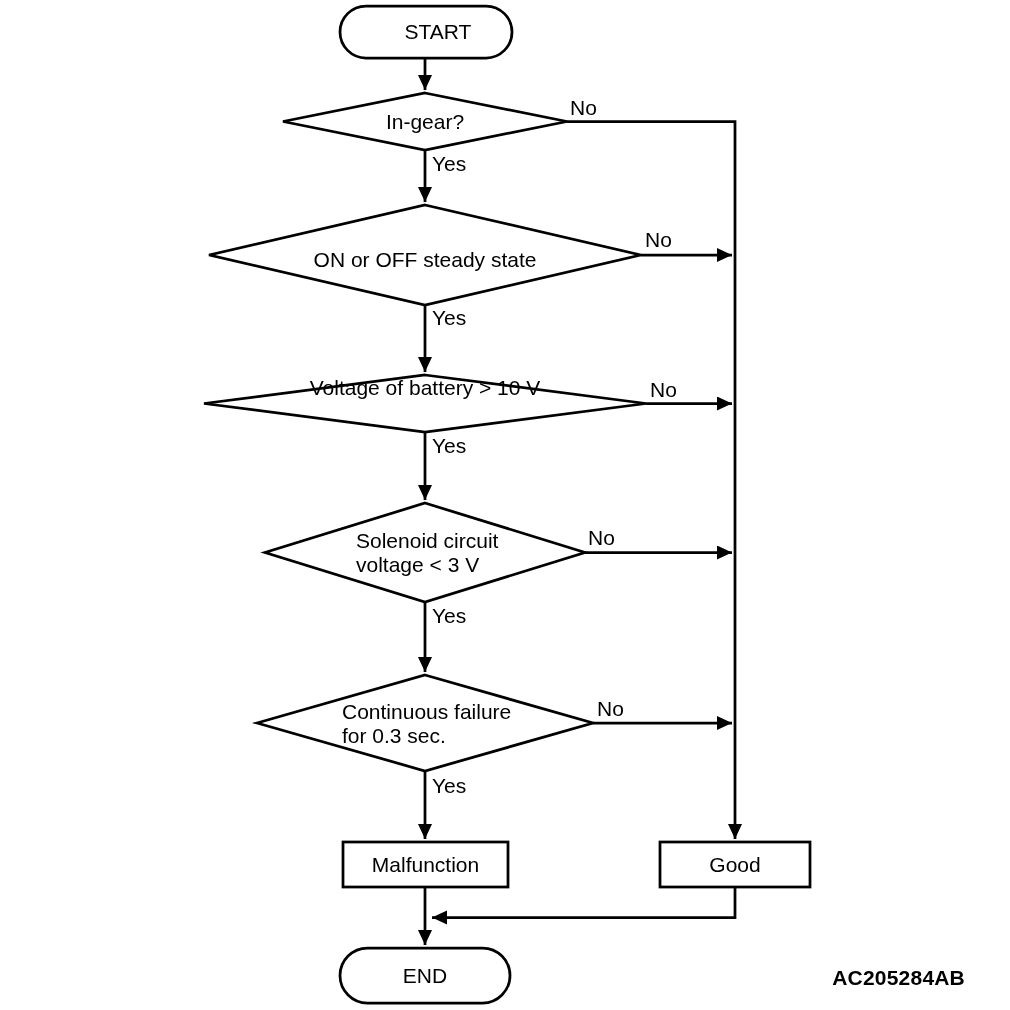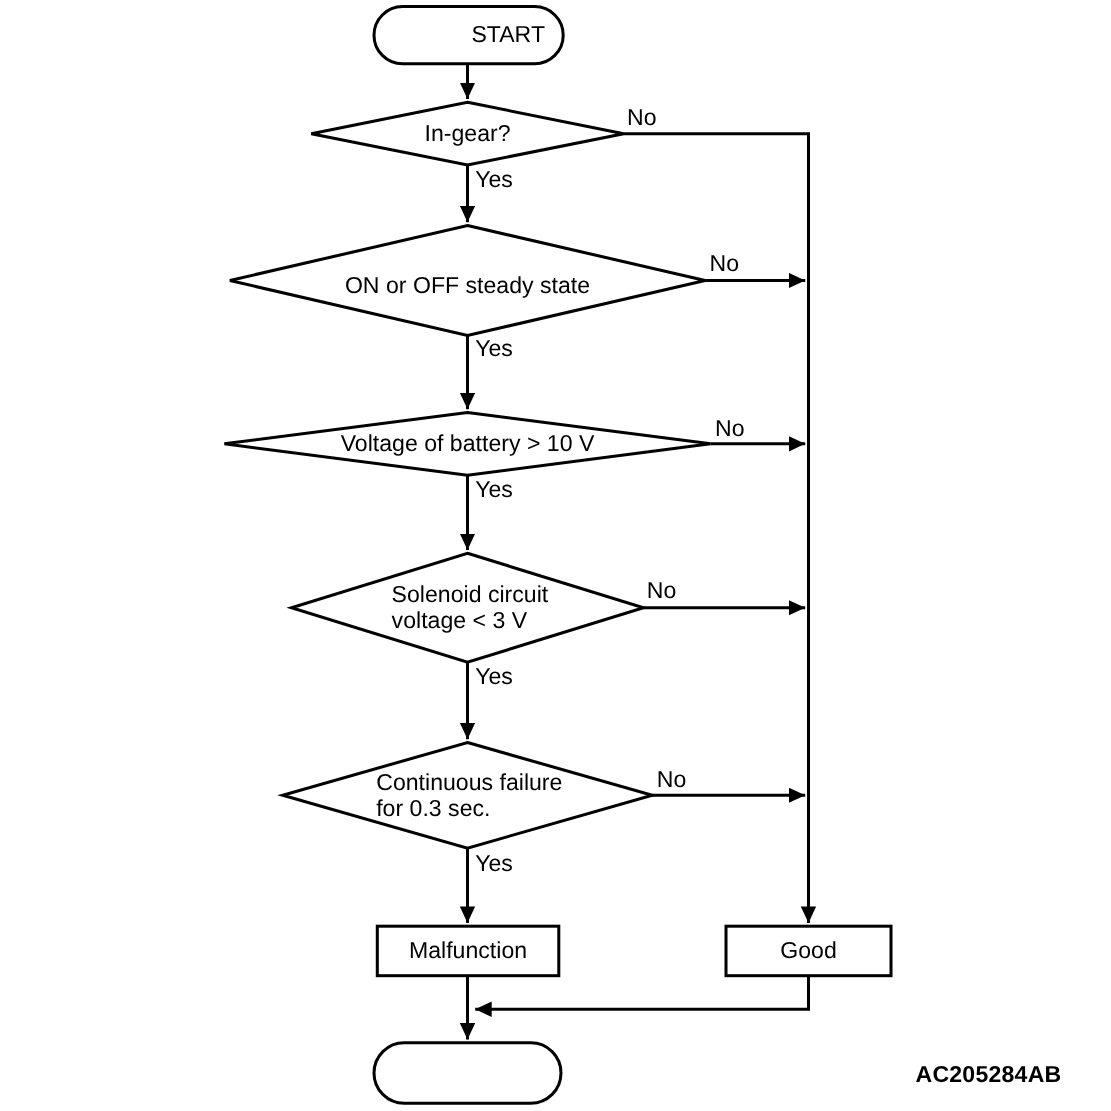--- a/index.html
+++ b/index.html
@@ -72,35 +72,35 @@
       <polygon points="425,205 641,255 425,305 209,255"></polygon>
       <polygon points="425,375 646,403.5 425,432 204,403.5"></polygon>
       <polygon points="425,503 585,552.5 425,602 265,552.5"></polygon>
       <polygon points="425,675 593,723 425,771 257,723"></polygon>
       <rect x="343" y="842" width="165" height="45"></rect>
       <rect x="660" y="842" width="150" height="45"></rect>
       <rect x="340" y="948" width="170" height="55" rx="27.5" ry="27.5"></rect>
     </g>
   </svg>
 
-  <div class="lbl node-label" style="left:340px; top:6px; width:196px; height:52px;margin-left:24px;">
+  <div class="lbl node-label" style="left:340px; top:6px; width:196px; height:52px;">
     <span>START</span>
   </div>
 
   <div class="lbl node-label" style="left:285px; top:109px; width:280px; height:25px;">
     <span>In-gear?</span>
   </div>
 
   <div class="lbl node-label" style="left:275px; top:236px; width:300px; height:48px;">
     <div>
       <span>ON or OFF steady state</span>
     </div>
   </div>
 
-  <div class="lbl node-label" style="left:225px; top:391px; width:400px; height:25px;">
+  <div class="lbl node-label" style="left:225px; top:375px; width:400px; height:25px;">
     <span>Voltage of battery &gt; 10 V</span>
   </div>
 
   <div class="lbl left-block" style="left:356px; top:529px;">
     <span>Solenoid circuit</span>
     <span>voltage &lt; 3 V</span>
   </div>
 
   <div class="lbl left-block" style="left:342px; top:700px;">
     <span>Continuous failure</span>
@@ -108,20 +108,23 @@
   </div>
 
   <div class="lbl node-label" style="left:343px; top:842px; width:165px; height:45px;text-align:center;">
     <span>Malfunction</span>
   </div>
 
   <div class="lbl node-label" style="left:660px; top:842px; width:150px; height:45px;justify-content:center;">
     <span>Good</span>
   </div>
 
+  <div class="lbl node-label" style="left:340px; top:948px; width:170px; height:55px;">
+    <span>END</span>
+  </div>
 
   <div class="lbl" style="left:570px; top:96px;">No</div>
   <div class="lbl" style="left:432px; top:152px;">Yes</div>
 
   <div class="lbl" style="left:645px; top:228px;">No</div>
   <div class="lbl" style="left:432px; top:306px;">Yes</div>
 
   <div class="lbl" style="left:650px; top:378px;">No</div>
   <div class="lbl" style="left:432px; top:434px;">Yes</div>
 

